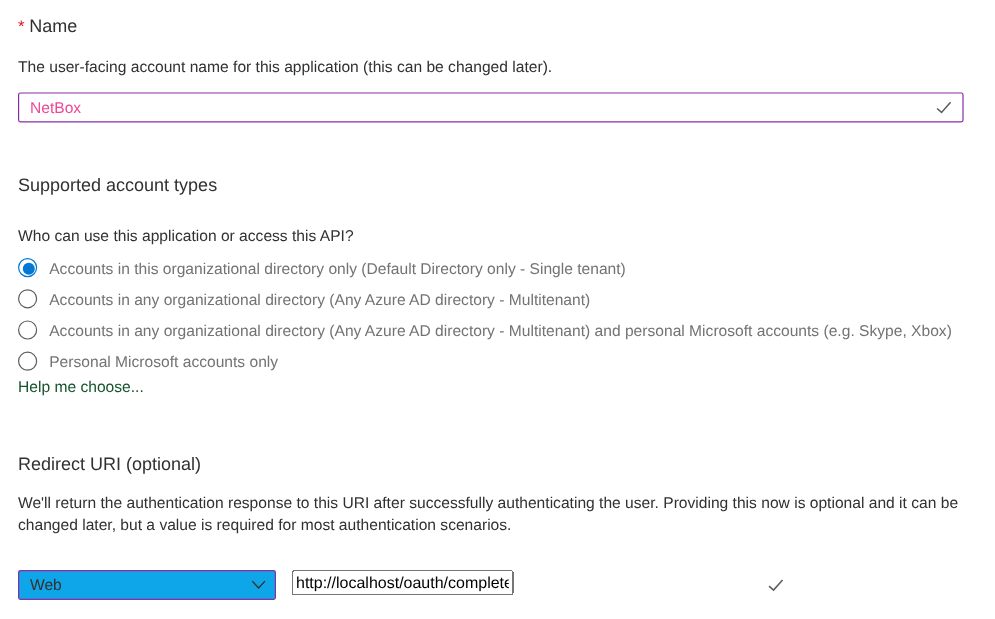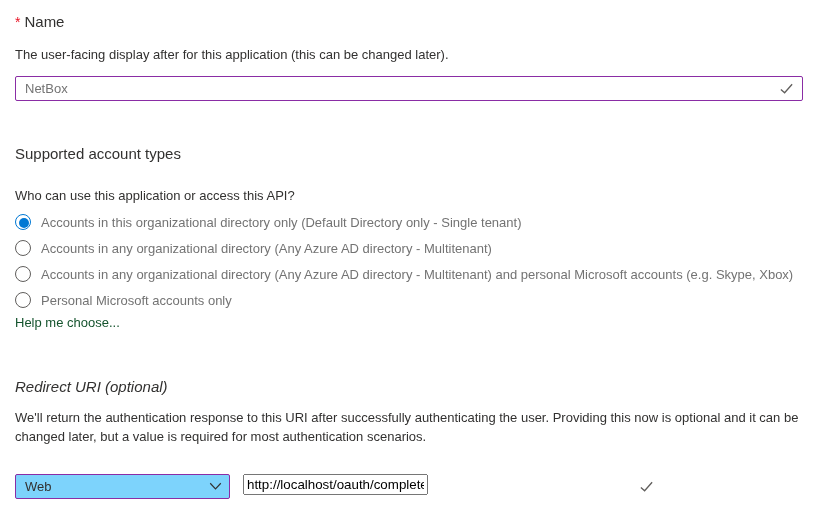--- a/index.html
+++ b/index.html
@@ -43,21 +43,21 @@
     height: 25px;
   }
   .input-wrap input {
     width: 100%;
     height: 25px;
     border: 1px solid #8A2DA5;
     border-radius: 2px;
     padding: 0 28px 0 9px;
     font-family: "Liberation Sans", sans-serif;
     font-size: 13px;
-    color: #737373;
+    color: #ec4899;
     outline: none;
     background: #fff;
   }
   .check-icon {
     position: absolute;
     right: 9px;
     top: 5px;
     width: 15px;
     height: 15px;
     pointer-events: none;
@@ -103,38 +103,38 @@
   }
   .help-link {
     display: inline-block;
     margin-top: 0;
     font-size: 13px;
     color: #14532d;
     text-decoration: none;
     cursor: pointer;
   }
   
-  .redirect-title { margin-top: 46px; margin-bottom: 11px; font-style: italic; }
+  .redirect-title { margin-top: 46px; margin-bottom: 11px; }
   .redirect-desc { margin-bottom: 28px; }
   .uri-row {
     display: flex;
     align-items: center;
   }
   .select-wrap {
     position: relative;
     width: 215px;
     height: 25px;
     margin-right: 13px;
   }
   .select-box {
     width: 100%;
     height: 25px;
     border: 1px solid #8A2DA5;
     border-radius: 2px;
-    background: #7dd3fc;
+    background: #0ea5e9;
     display: flex;
     align-items: center;
     padding: 0 28px 0 9px;
     font-size: 13px;
     color: #323130;
     cursor: pointer;
   }
   .chevron-icon {
     position: absolute;
     right: 8px;
@@ -151,21 +151,21 @@
 </style>
 </head>
 <body>
 
 <div class="page">
 
   
   <div class="section-title name-title">
     <span class="required-star">*</span><span>Name</span>
   </div>
-  <div class="desc-text name-desc">The user-facing display after for this application (this can be changed later).</div>
+  <div class="desc-text name-desc">The user-facing account name for this application (this can be changed later).</div>
   <div class="input-wrap">
     <input type="text" value="NetBox" style="">
     <svg class="check-icon" viewBox="0 0 16 16">
       <path d="M2 9 L6 12.5 L14 3.5" fill="none" stroke="#605e5c" stroke-width="1.4"></path>
     </svg>
   </div>
 
   
   <div class="section-title acct-title">Supported account types</div>
   <div class="desc-text acct-question">Who can use this application or access this API?</div>

